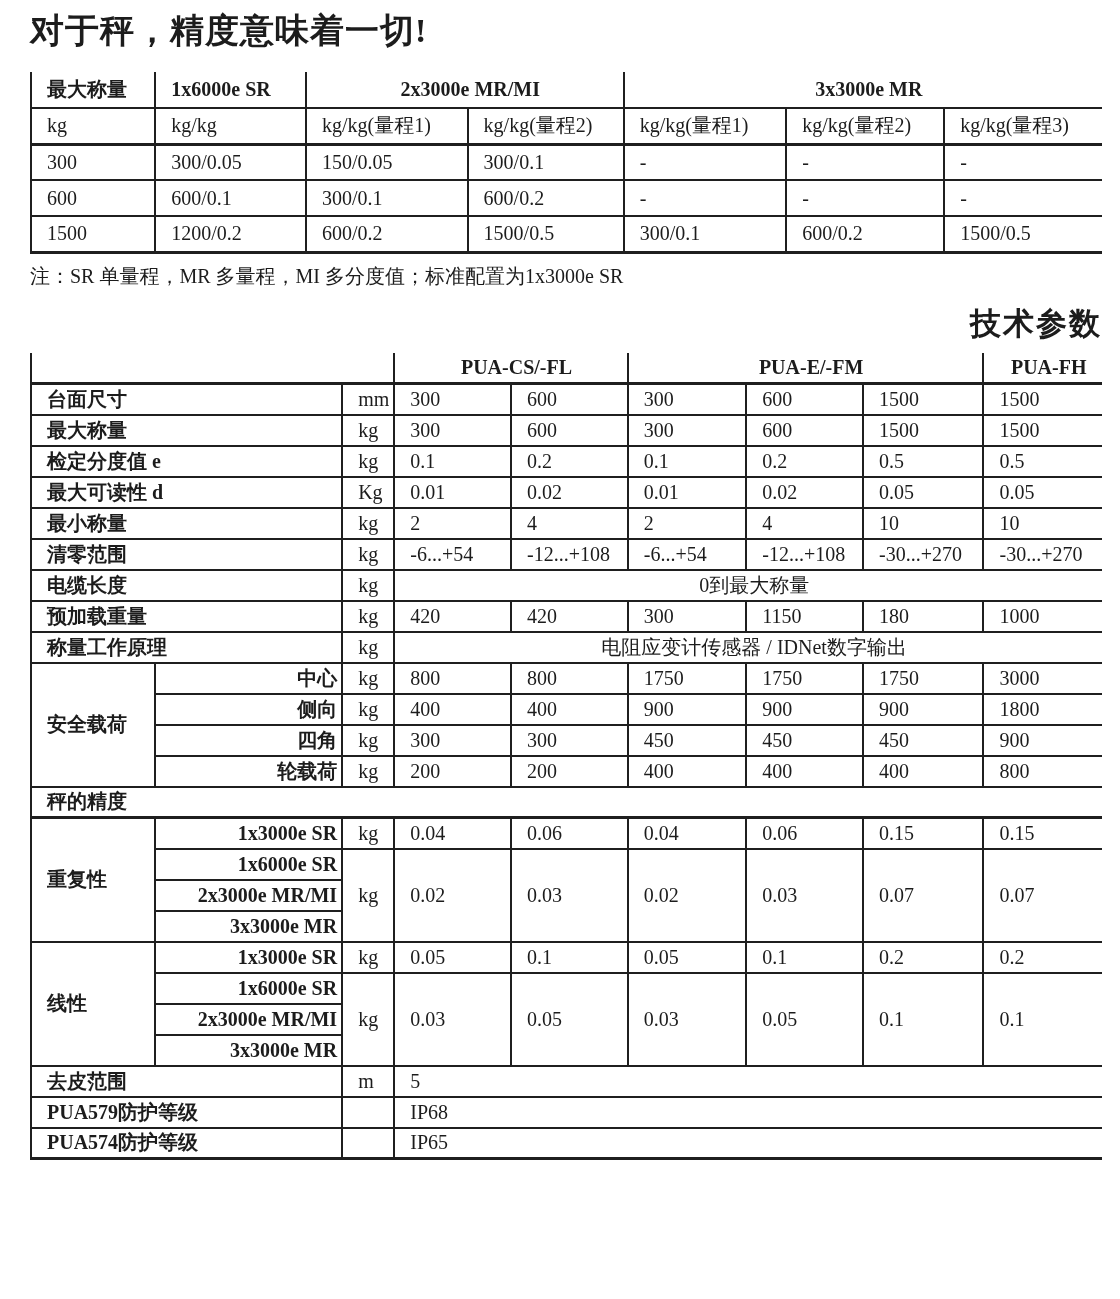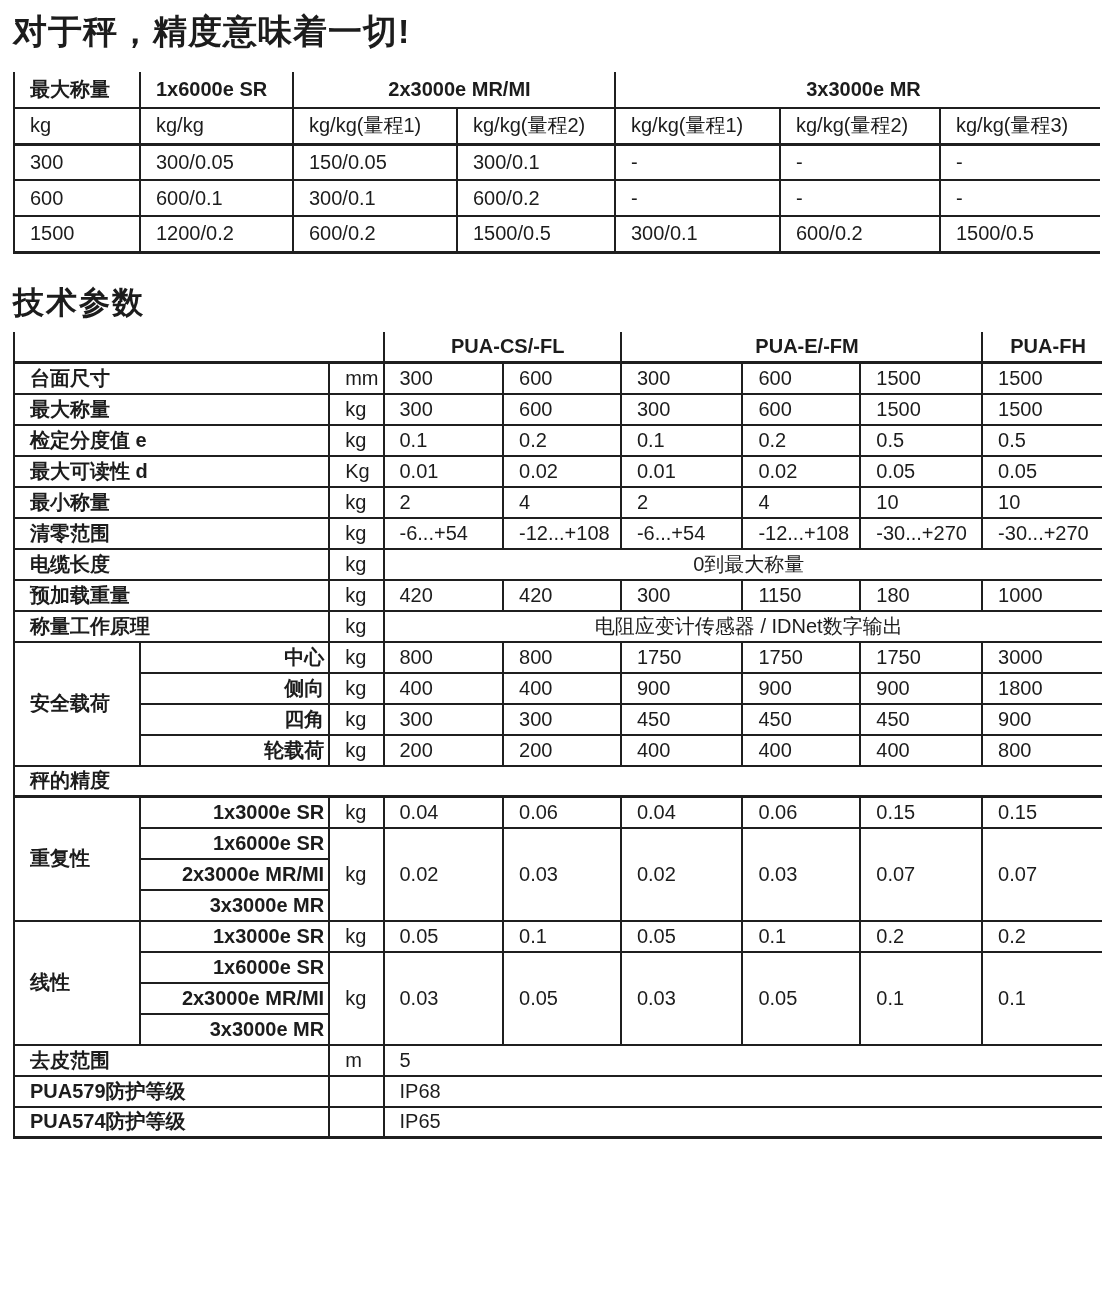--- a/index.html
+++ b/index.html
@@ -2,35 +2,36 @@
 <html><head>
 <meta charset="utf-8">
 <style>
   * { box-sizing: border-box; }
   html, body { margin: 0; padding: 0; background: #ffffff; }
   body {
     width: 1120px;
     color: #1c1c1c;
     font-family: "Liberation Sans", "DejaVu Sans", sans-serif;
   }
-  .page { padding: 6px 18px 26px 13px; }
+  .page { padding: 6px 18px 26px 30px; font-family: Liberation Serif, serif; }
 
   h1 {
     font-size: 34px;
     line-height: 42px;
     font-weight: 700;
     letter-spacing: 1px;
     margin: 4px 0 20px 0;
   }
   h2 {
     font-size: 31px;
     line-height: 38px;
     font-weight: 700;
     letter-spacing: 2px;
-    margin: 30px 0 10px 0;
+    margin: 16px 0 10px 0;
+    text-align: right;
   }
   .note {
     font-size: 20px;
     line-height: 26px;
     margin: 9px 0 0 0;
     white-space: nowrap;
   }
 
   table.t {
     border-collapse: collapse;
@@ -113,20 +114,21 @@
         <td>1200/0.2</td>
         <td>600/0.2</td>
         <td>1500/0.5</td>
         <td>300/0.1</td>
         <td>600/0.2</td>
         <td>1500/0.5</td>
       </tr>
     </tbody>
   </table>
 
+  <p class="note">注：SR 单量程，MR 多量程，MI 多分度值；标准配置为1x3000e SR</p>
 
   <h2>技术参数</h2>
 
   <table class="t t2">
     <colgroup>
       <col style="width:126px">
         <col style="width:190px">
         <col style="width:52px">
         <col style="width:120px">
         <col style="width:118px">

